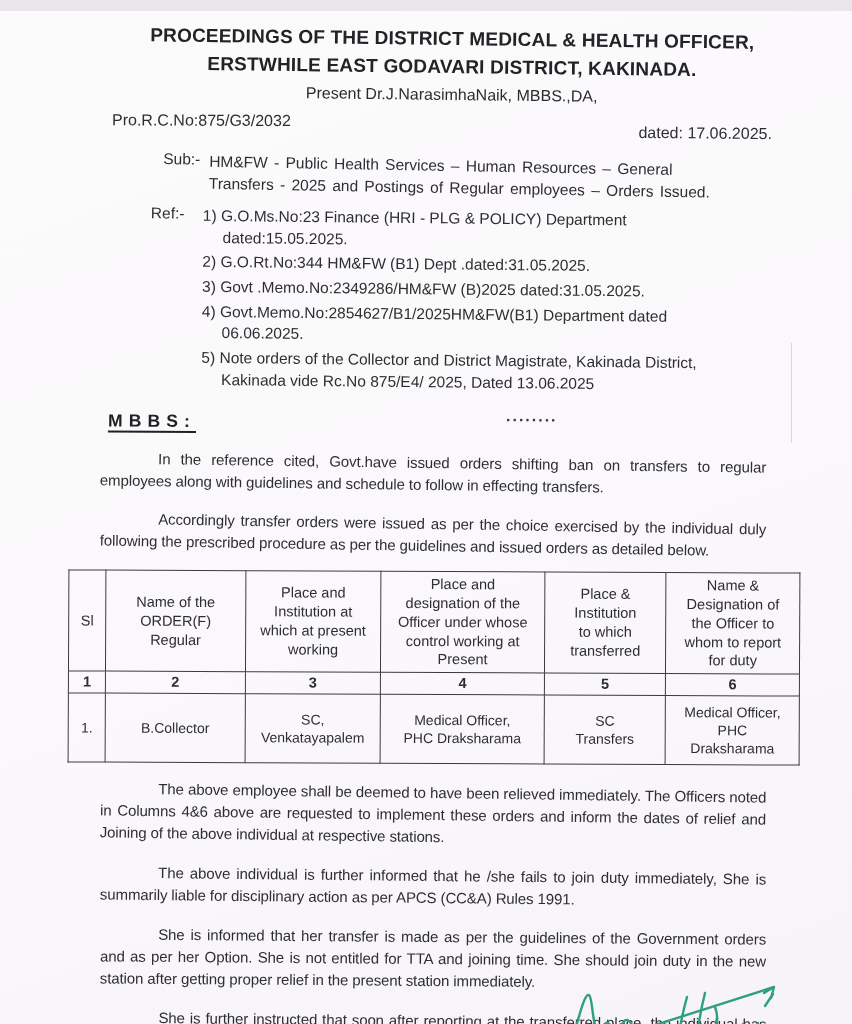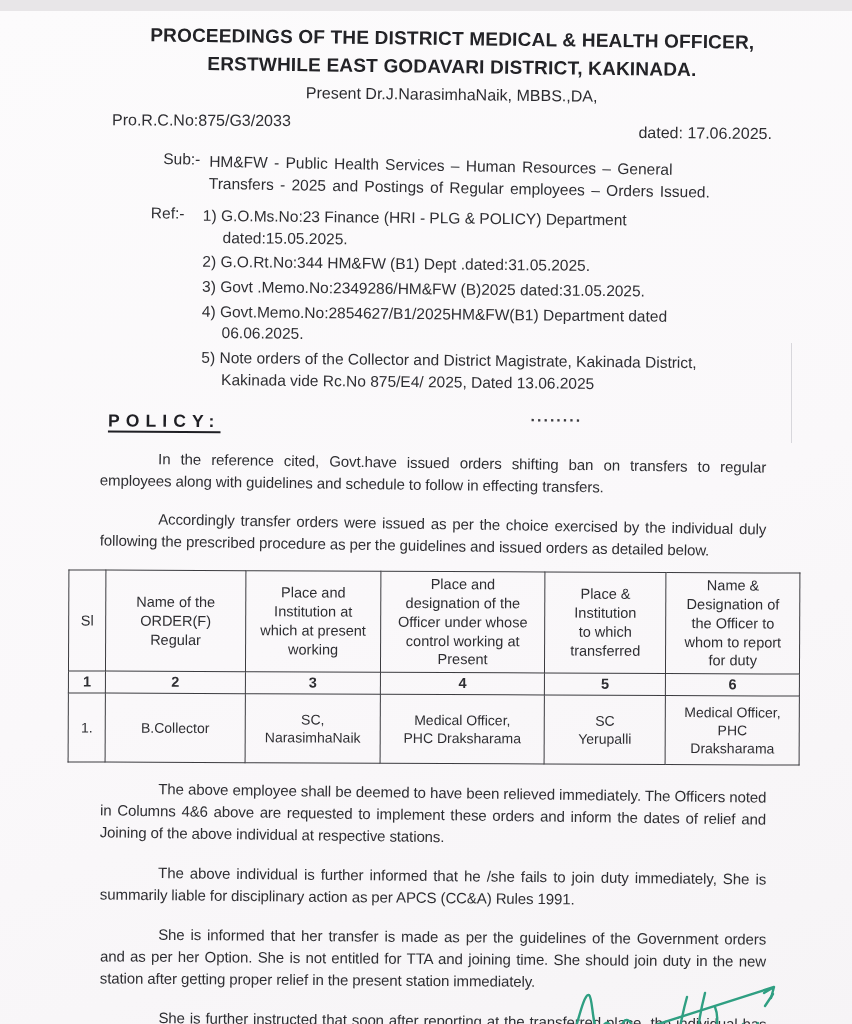--- a/index.html
+++ b/index.html
@@ -136,21 +136,21 @@
 <body>
 
 <div class="page">
 
   <div class="header-block">
     <h1 class="doc-title">PROCEEDINGS OF THE DISTRICT MEDICAL &amp; HEALTH OFFICER, ERSTWHILE EAST GODAVARI DISTRICT, KAKINADA.</h1>
     <div class="present-line">Present Dr.J.NarasimhaNaik, MBBS.,DA,</div>
   </div>
 
   <div class="proc-row">
-    <span class="proc-no">Pro.R.C.No:875/G3/2033</span>
+    <span class="proc-no">Pro.R.C.No:875/G3/2032</span>
     <span class="dated">dated: 17.06.2025.</span>
   </div>
 
   <div class="sub-block">
     <span class="sub-label">Sub:-</span>
     <div class="sub-text">HM&amp;FW - Public Health Services – Human Resources – General
 Transfers - 2025 and Postings of Regular employees – Orders Issued.</div>
   </div>
 
   <div class="ref-block">
@@ -161,21 +161,21 @@
       <div class="ref-item">2)  G.O.Rt.No:344 HM&amp;FW (B1) Dept .dated:31.05.2025.</div>
       <div class="ref-item">3) Govt .Memo.No:2349286/HM&amp;FW (B)2025 dated:31.05.2025.</div>
       <div class="ref-item">4) Govt.Memo.No:2854627/B1/2025HM&amp;FW(B1) Department  dated
 06.06.2025.</div>
       <div class="ref-item">5) Note orders of the Collector and District Magistrate, Kakinada District,
 Kakinada vide Rc.No 875/E4/ 2025, Dated 13.06.2025</div>
     </div>
   </div>
 
   <div class="order-row">
-    <span class="order-heading">POLICY:</span>
+    <span class="order-heading">MBBS:</span>
     <span class="order-dots">........</span>
   </div>
 
   <p class="para rot-a">In the reference cited, Govt.have issued orders shifting ban on transfers to regular employees along with guidelines and schedule to follow in effecting transfers.</p>
   <p class="para rot-b">Accordingly transfer orders were issued as per the choice exercised by the individual duly following the prescribed procedure as per the guidelines and issued orders as detailed below.</p>
 
   <div class="tbl-wrap">
     <table>
       <colgroup>
         <col class="c1">
@@ -215,25 +215,25 @@
           <td>2</td>
           <td>3</td>
           <td>4</td>
           <td>5</td>
           <td>6</td>
         </tr>
         <tr class="data-row">
           <td>1.</td>
           <td>B.Collector</td>
           <td>SC,
-NarasimhaNaik</td>
+Venkatayapalem</td>
           <td>Medical Officer,
 PHC Draksharama</td>
           <td>SC
-Yerupalli</td>
+Transfers</td>
           <td>Medical Officer,
 PHC
 Draksharama</td>
         </tr>
       </tbody>
     </table>
   </div>
 
   <p class="para rot-a">The above employee shall be deemed to have been relieved immediately. The Officers noted in Columns 4&amp;6 above are requested to implement these orders and inform the dates of relief and Joining of the above individual at respective stations.</p>
   <p class="para rot-c">The above individual is further informed that he /she fails  to join duty immediately, She is summarily liable for disciplinary action as per APCS (CC&amp;A) Rules 1991.</p>

